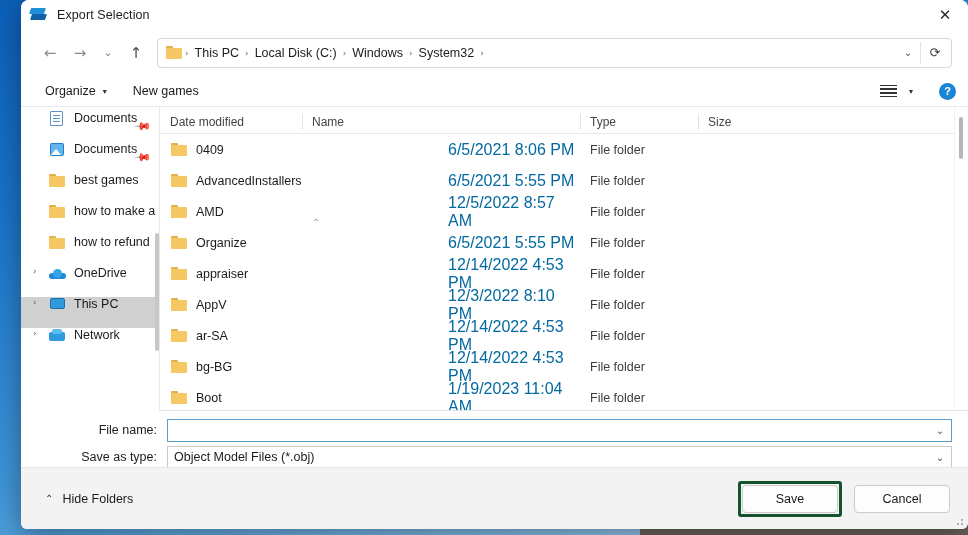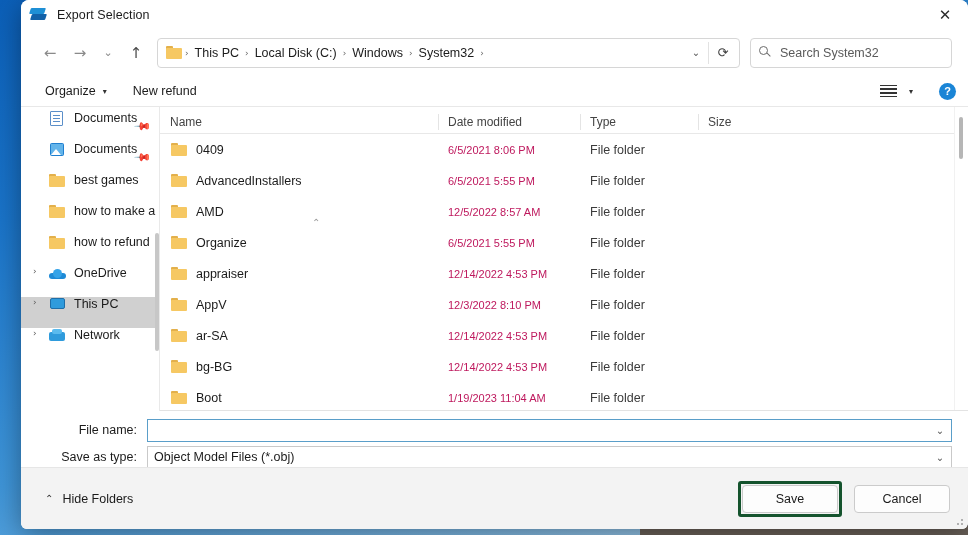--- a/index.html
+++ b/index.html
@@ -316,21 +316,21 @@
     height: 31px;
     display: flex; align-items: center;
   }
   .row .rn {
     width: 278px; display: flex; align-items: center; padding-left: 11px;
   }
   .row .rfold { width: 16px; height: 14px; position: relative; flex:none; margin-right: 9px;}
   .row .rfold .tab { position:absolute; left:0; top:0; width:7px; height:3px; background:#e3b04b; border-radius:1px 1px 0 0;}
   .row .rfold .body { position:absolute; left:0; top:2px; width:16px; height:11px; background:#f6c863; border-radius:1px;}
   .row .rtxt { font-size: 12.5px; color: #1b1b1b; }
-  .row .rd { width: 142px; font-size: 11px; color: #be185d; padding-left: 10px; }
+  .row .rd { width: 142px; font-size: 16px; color: #0369a1; padding-left: 10px; }
   .row .rt { width: 118px; font-size: 12.5px; color: #3b3b3b; padding-left: 10px; }
   .row .rs { width: 82px; }
 
   .list-scrollbar {
     position: absolute; right: 0; top: 0;
     width: 14px; height: 100%;
     background: #ffffff;
     border-left: 1px solid #f1f1f1;
   }
   .list-thumb {
@@ -341,21 +341,21 @@
 
   .list-bottom-border {
     position: absolute; left: 0; right: 0; bottom: 0;
     height: 1px; background: #e3e3e3;
   }
 
   
   .formarea {
     height: 56px;
     background: #ffffff;
-    padding: 7px 16px 0 0;
+    padding: 7px 16px 0 20px;
   }
   .formrow {
     display: flex; align-items: center;
     height: 24px; margin-bottom: 3px;
   }
   .form-label {
     width: 126px; text-align: right; padding-right: 10px;
     font-size: 12.5px; color: #1b1b1b;
   }
   .form-field {
@@ -460,36 +460,29 @@
       <span class="crumb">Windows</span>
       <span class="crumb-sep">›</span>
       <span class="crumb">System32</span>
       <span class="crumb-sep">›</span>
       <div class="addr-spacer"></div>
       <div class="addr-chev">⌄</div>
       <div class="addr-divider"></div>
       <div class="addr-refresh">⟳</div>
     </div>
 
-    <div class="searchbox">
-      <div class="mag">
-        <div class="ring"></div>
-          <div class="handle"></div>
-      </div>
-      <input class="search-input" placeholder="Search System32" style="">
-    </div>
   </div>
 
   <div class="toolbar">
     <div class="tb-item">
       <span>Organize</span>
       <span class="tb-caret">▾</span>
     </div>
     <div class="tb-item">
-      <span>New refund</span>
+      <span>New games</span>
     </div>
     <div class="tb-spacer"></div>
     <div class="tb-view">
         <i></i>
         <i></i>
         <i></i>
         <i></i>
       </div>
     <div class="tb-viewcaret">▾</div>
     <div class="tb-help">?</div>
@@ -570,22 +563,22 @@
           </span>
         <span class="side-label">Network</span>
       </div>
       <div class="side-scroll"></div>
       <div class="side-edge"></div>
     </div>
 
     <div class="filelist">
       <div class="sort-marker">⌃</div>
       <div class="col-head">
+        <div class="ch c-date">Date modified</div>
         <div class="ch c-name">Name</div>
-        <div class="ch c-date">Date modified</div>
         <div class="ch c-type">Type</div>
         <div class="ch c-size">Size</div>
       </div>
       <div class="rows">
         <div class="row">
           <div class="rn">
               <span class="rfold">
                 <span class="tab"></span>
                 <span class="body"></span>
               </span>

